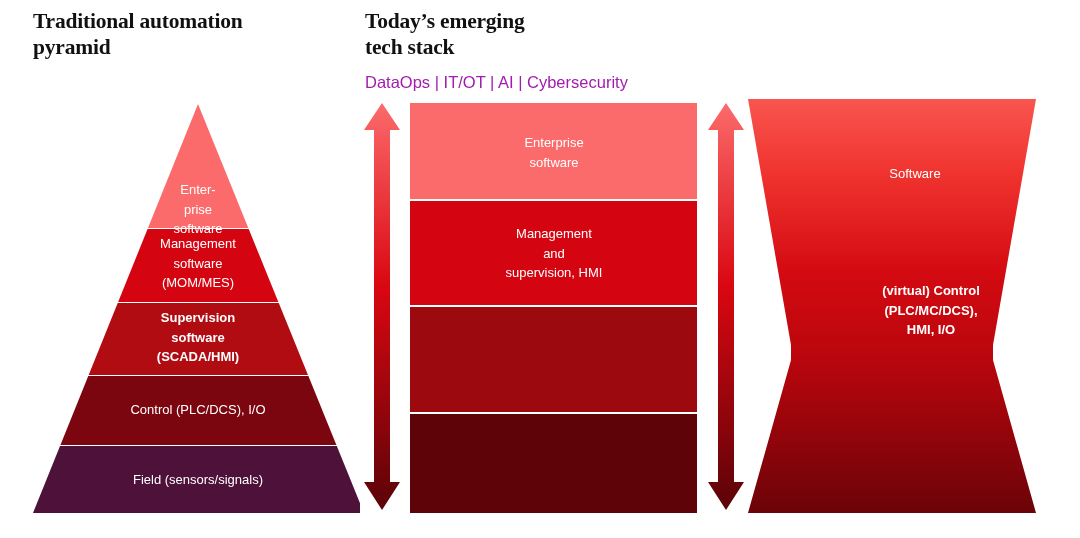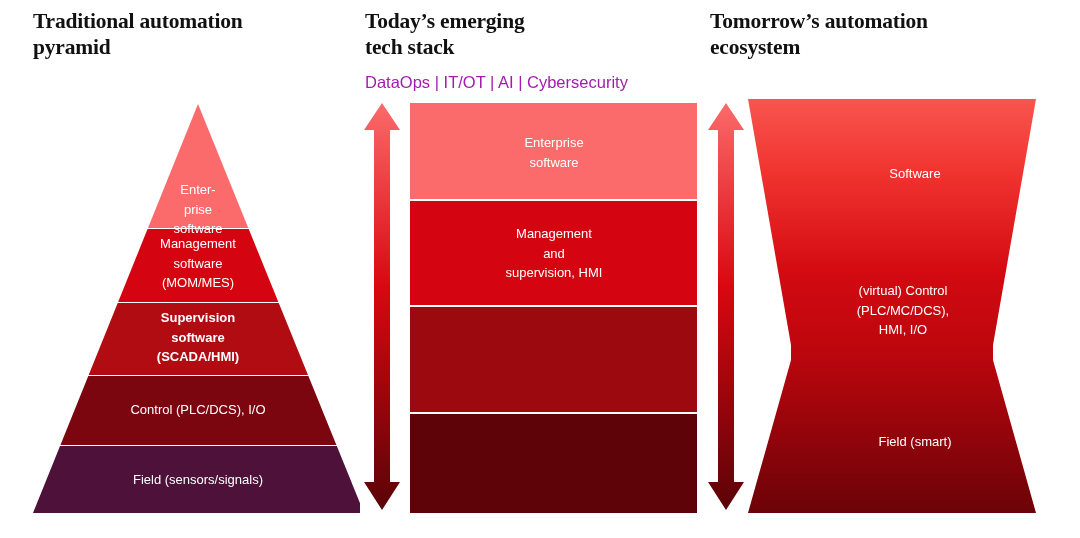--- a/index.html
+++ b/index.html
@@ -120,22 +120,20 @@
 
   <div class="shape-label" style="left:60px; top:133px; width:268px;">Enterprise
 software</div>
   <div class="shape-label" style="left:60px; top:224px; width:268px;">Management
 and
 supervision, HMI</div>
 </div>
 
 <div class="panel" id="panel-tomorrow">
 
-  <div class="col-title" id="title-tomorrow">Tomorrow’s automation
-ecosystem</div>
 
 
   <svg width="375" height="538">
     <defs>
       <linearGradient id="arrow-grad-b" x1="0" y1="0" x2="0" y2="1">
         <stop offset="0%" stop-color="#fb6b6b"></stop>
         <stop offset="45%" stop-color="#da0711"></stop>
         <stop offset="100%" stop-color="#5a0307"></stop>
       </linearGradient>
       <linearGradient id="hourglass-grad" x1="0" y1="0" x2="0" y2="1">
@@ -146,17 +144,16 @@
         <stop offset="100%" stop-color="#6b0308"></stop>
       </linearGradient>
     </defs>
 
     <polygon points="21,103 39,130 29,130 29,482 39,482 21,510 3,482 13,482 13,130 3,130" style="fill:url(#arrow-grad-b)"></polygon>
 
     <polygon points="43,99 331,99 288,345 288,360 331,513 43,513 86,360 86,345" style="fill:url(#hourglass-grad)"></polygon>
   </svg>
 
   <div class="shape-label" style="left:60px; top:164px; width:300px;">Software</div>
-  <div class="shape-label" style="left:48px; top:281px; width:300px;">(virtual) Control
+  <div class="shape-label" style="left:76px; top:281px; width:300px;font-weight:bold;">(virtual) Control
 (PLC/MC/DCS),
 HMI, I/O</div>
-  <div class="shape-label" style="left:60px; top:432px; width:300px;">Field (smart)</div>
 </div>
 
 </body></html>

